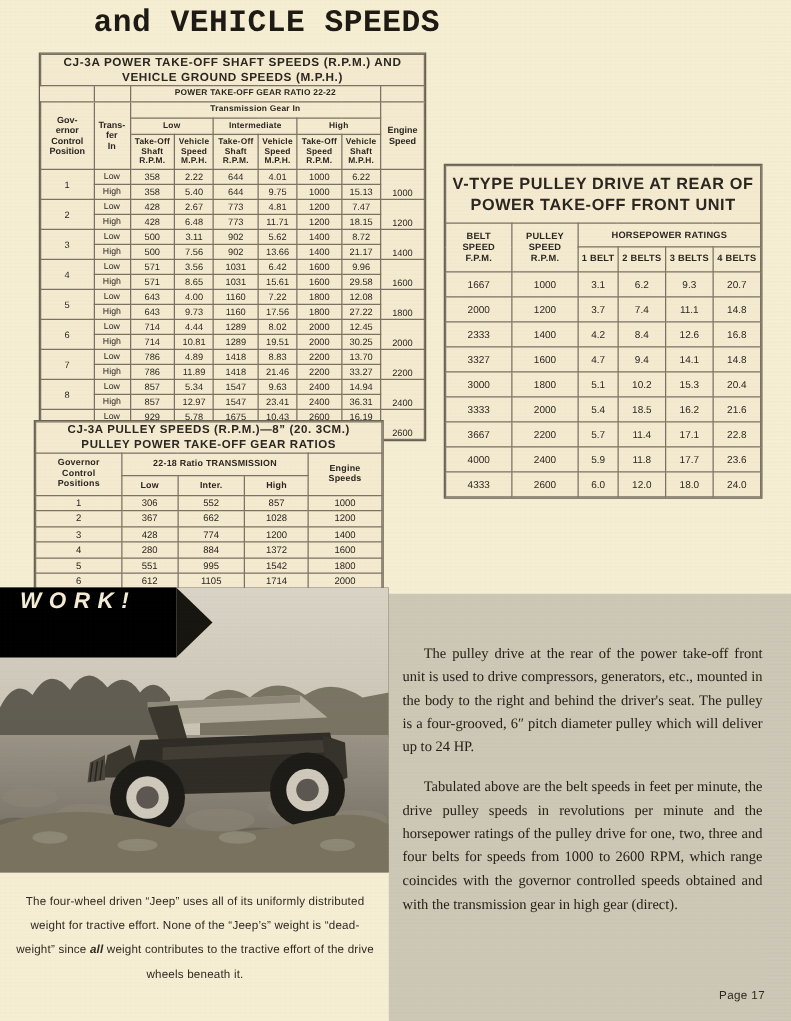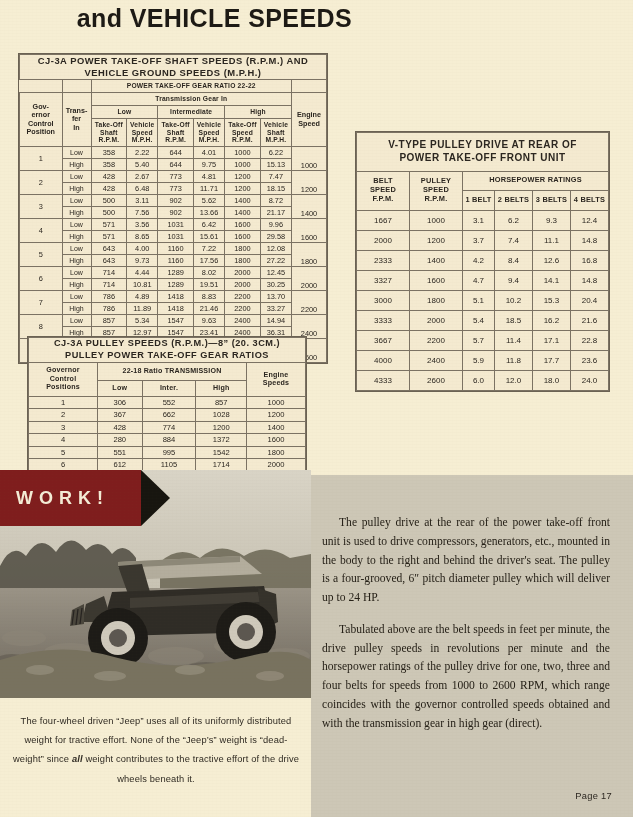--- a/index.html
+++ b/index.html
@@ -15,21 +15,21 @@
     background:#cdc7b6;
   }
   #photo-panel{
     position:absolute;left:0;top:475px;width:311px;height:342px;
     background:#f6eed3;
   }
 
   
   #headline{
     position:absolute;left:0;top:4px;width:352px;text-align:right;
-    font-family:Liberation Sans, sans-serif;
+    font-family:Liberation Mono, monospace;
     font-weight:bold;font-size:25px;letter-spacing:.4px;color:#1d1a15;
   }
 
   
   .tbl-box{position:absolute;background:#f4ead0;border:1.6px solid #6b6253;}
   table.v{border-collapse:collapse;width:100%;}
   table.v td{
     border:1px solid #7b7263;
     text-align:center;vertical-align:middle;
     color:#2b2620;
@@ -37,42 +37,42 @@
   }
   .ttl{
     font-weight:bold;letter-spacing:.5px;border:1px solid #7b7263;
     line-height:1.28;padding:3px 2px 3px;
   }
   .hd{font-weight:bold;letter-spacing:.2px;line-height:1.12;}
   .nol{border-left:none !important;}
   .nob{border-bottom:none !important;}
 
   
-  #t1{left:18px;top:42px;width:308px;margin-top:11px;}
+  #t1{left:31px;top:42px;width:308px;}
   #t1 .ttl{font-size:9.4px;}
   #t1 td{font-size:7.4px;height:11px;}
   #t1 .hd{font-size:6.7px;}
   #t1 .gcol{font-size:7.2px;line-height:1.18;font-weight:bold;}
 
   
   #t2{left:27px;top:336px;width:278px;}
   #t2 .ttl{font-size:9.2px;}
   #t2 td{font-size:7.6px;height:11.5px;}
   #t2 .hd{font-size:7.1px;line-height:1.18;}
 
   
   #t3{left:355px;top:131px;width:253px;}
-  #t3 .ttl{font-size:10px;padding:6px 2px;}
+  #t3 .ttl{font-size:13px;padding:6px 2px;}
   #t3 td{font-size:8px;height:19px;}
   #t3 .hd{font-size:7.4px;line-height:1.2;}
 
   
   #work-banner{
     position:absolute;left:0;top:470px;width:141px;height:56px;
-    background:#7f1d1d;display:flex;align-items:center;
+    background:#000000;display:flex;font-style:italic;
   }
   #work-banner span{
     color:#f4ecd6;font-weight:bold;font-size:18px;letter-spacing:6px;
     padding-left:16px;
   }
   #work-arrow{
     position:absolute;left:141px;top:470px;
     width:0;height:0;
     border-top:28px solid transparent;
     border-bottom:28px solid transparent;
@@ -454,21 +454,21 @@
         <td class="hd">4 BELTS</td>
       </tr>
     </tbody>
     <tbody id="t3-body">
         <tr>
           <td>1667</td>
           <td>1000</td>
           <td>3.1</td>
           <td>6.2</td>
           <td>9.3</td>
-          <td>12.4</td>
+          <td>20.7</td>
         </tr>
         <tr>
           <td>2000</td>
           <td>1200</td>
           <td>3.7</td>
           <td>7.4</td>
           <td>11.1</td>
           <td>14.8</td>
         </tr>
         <tr>

